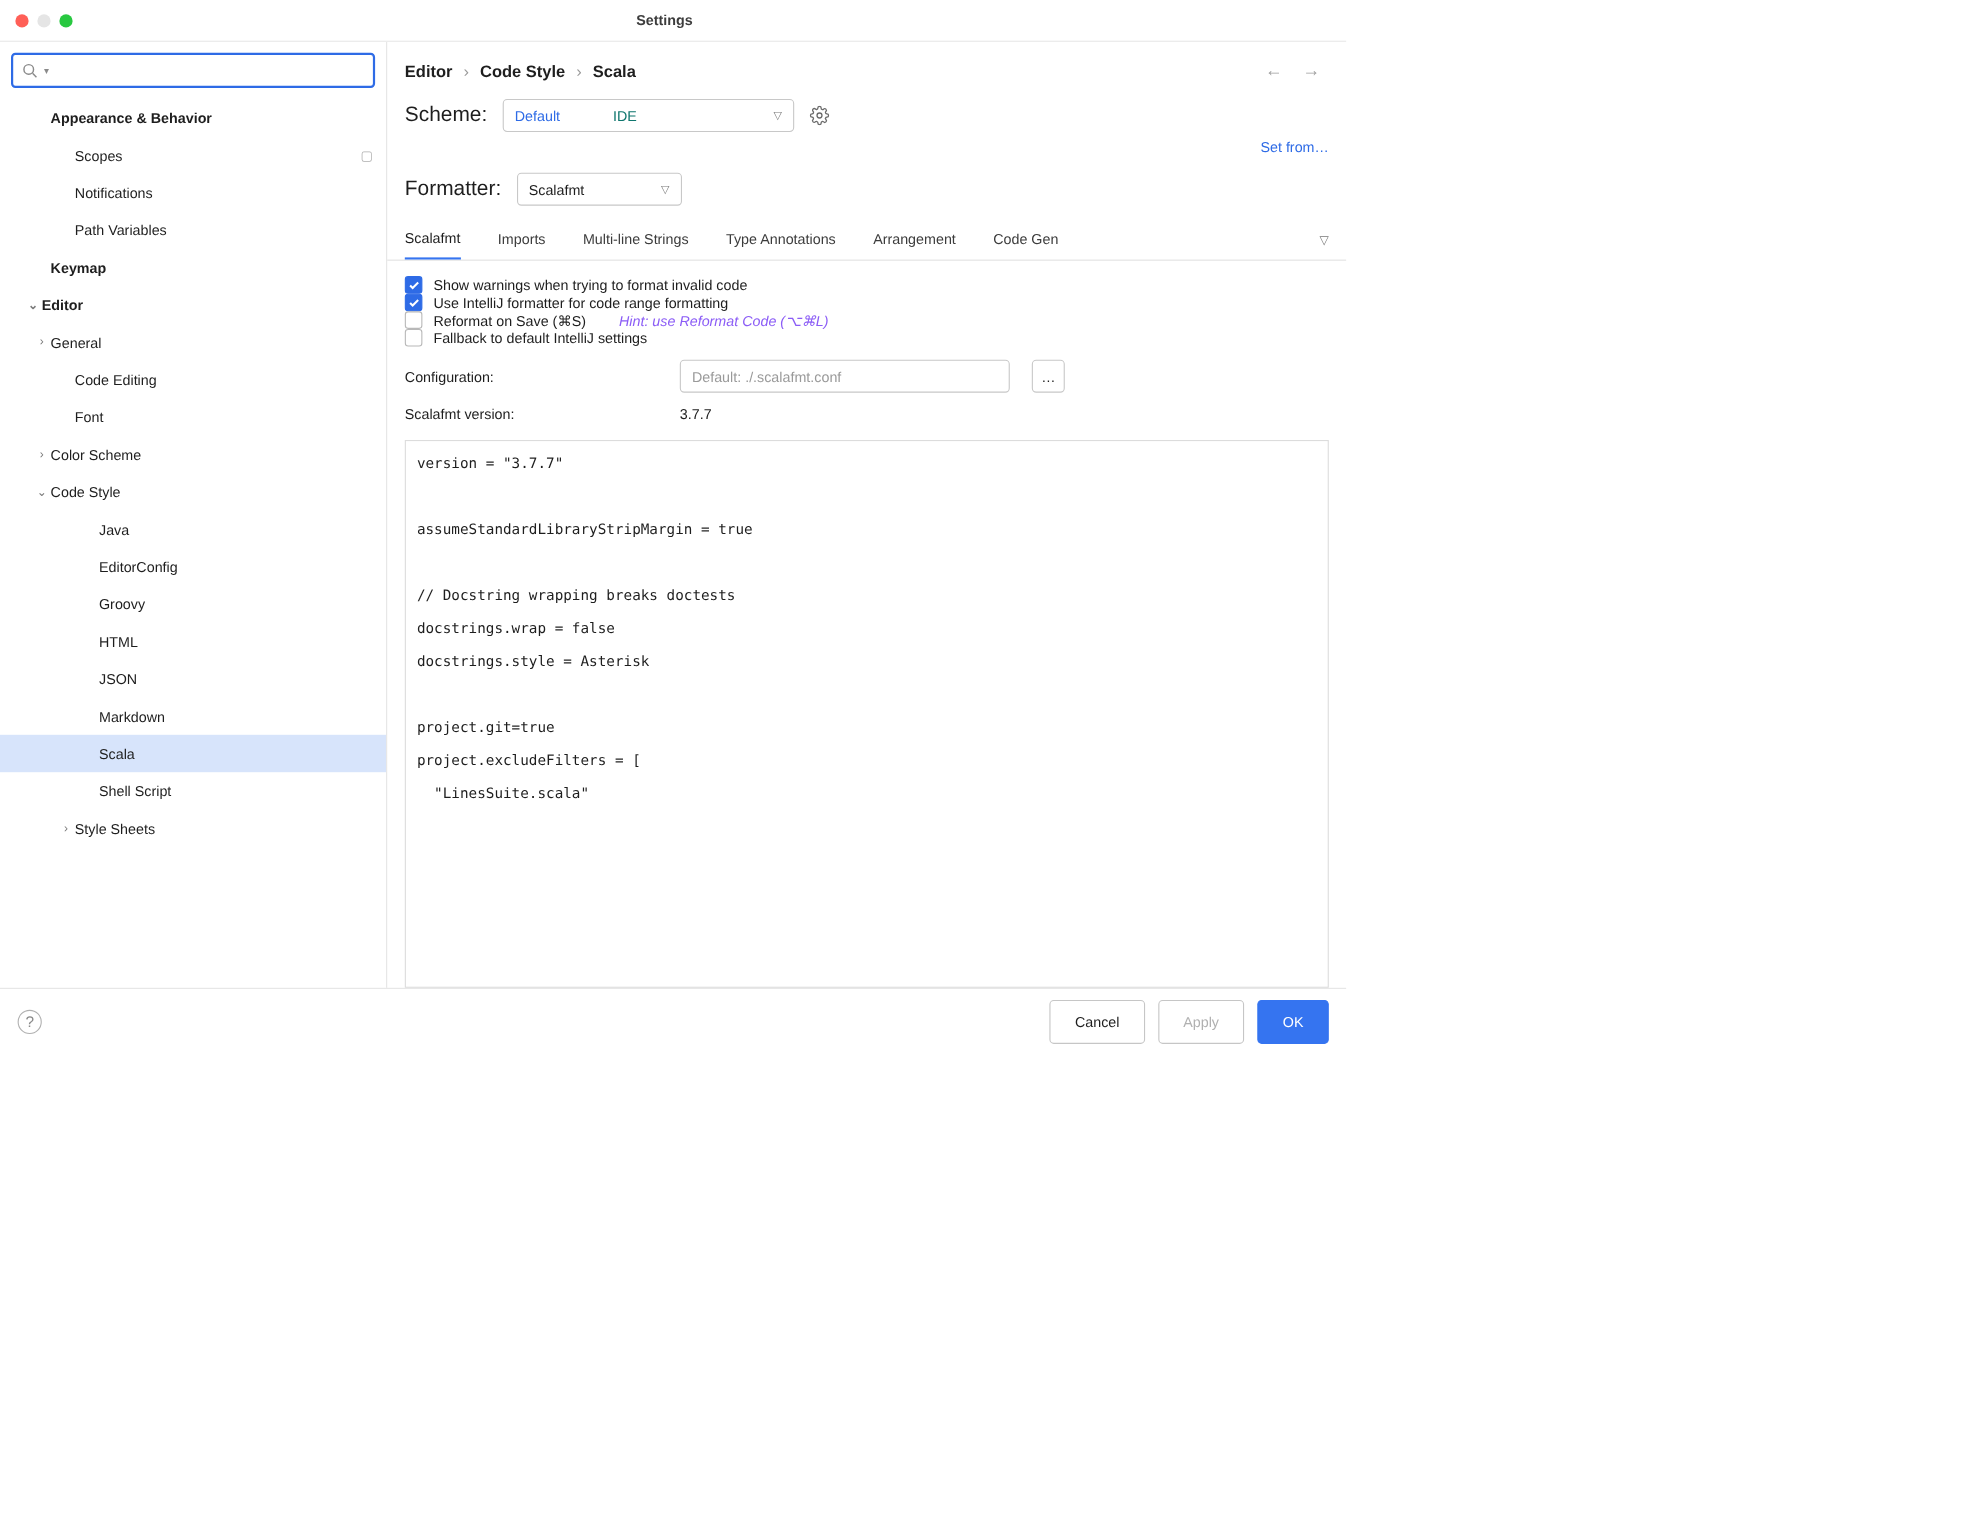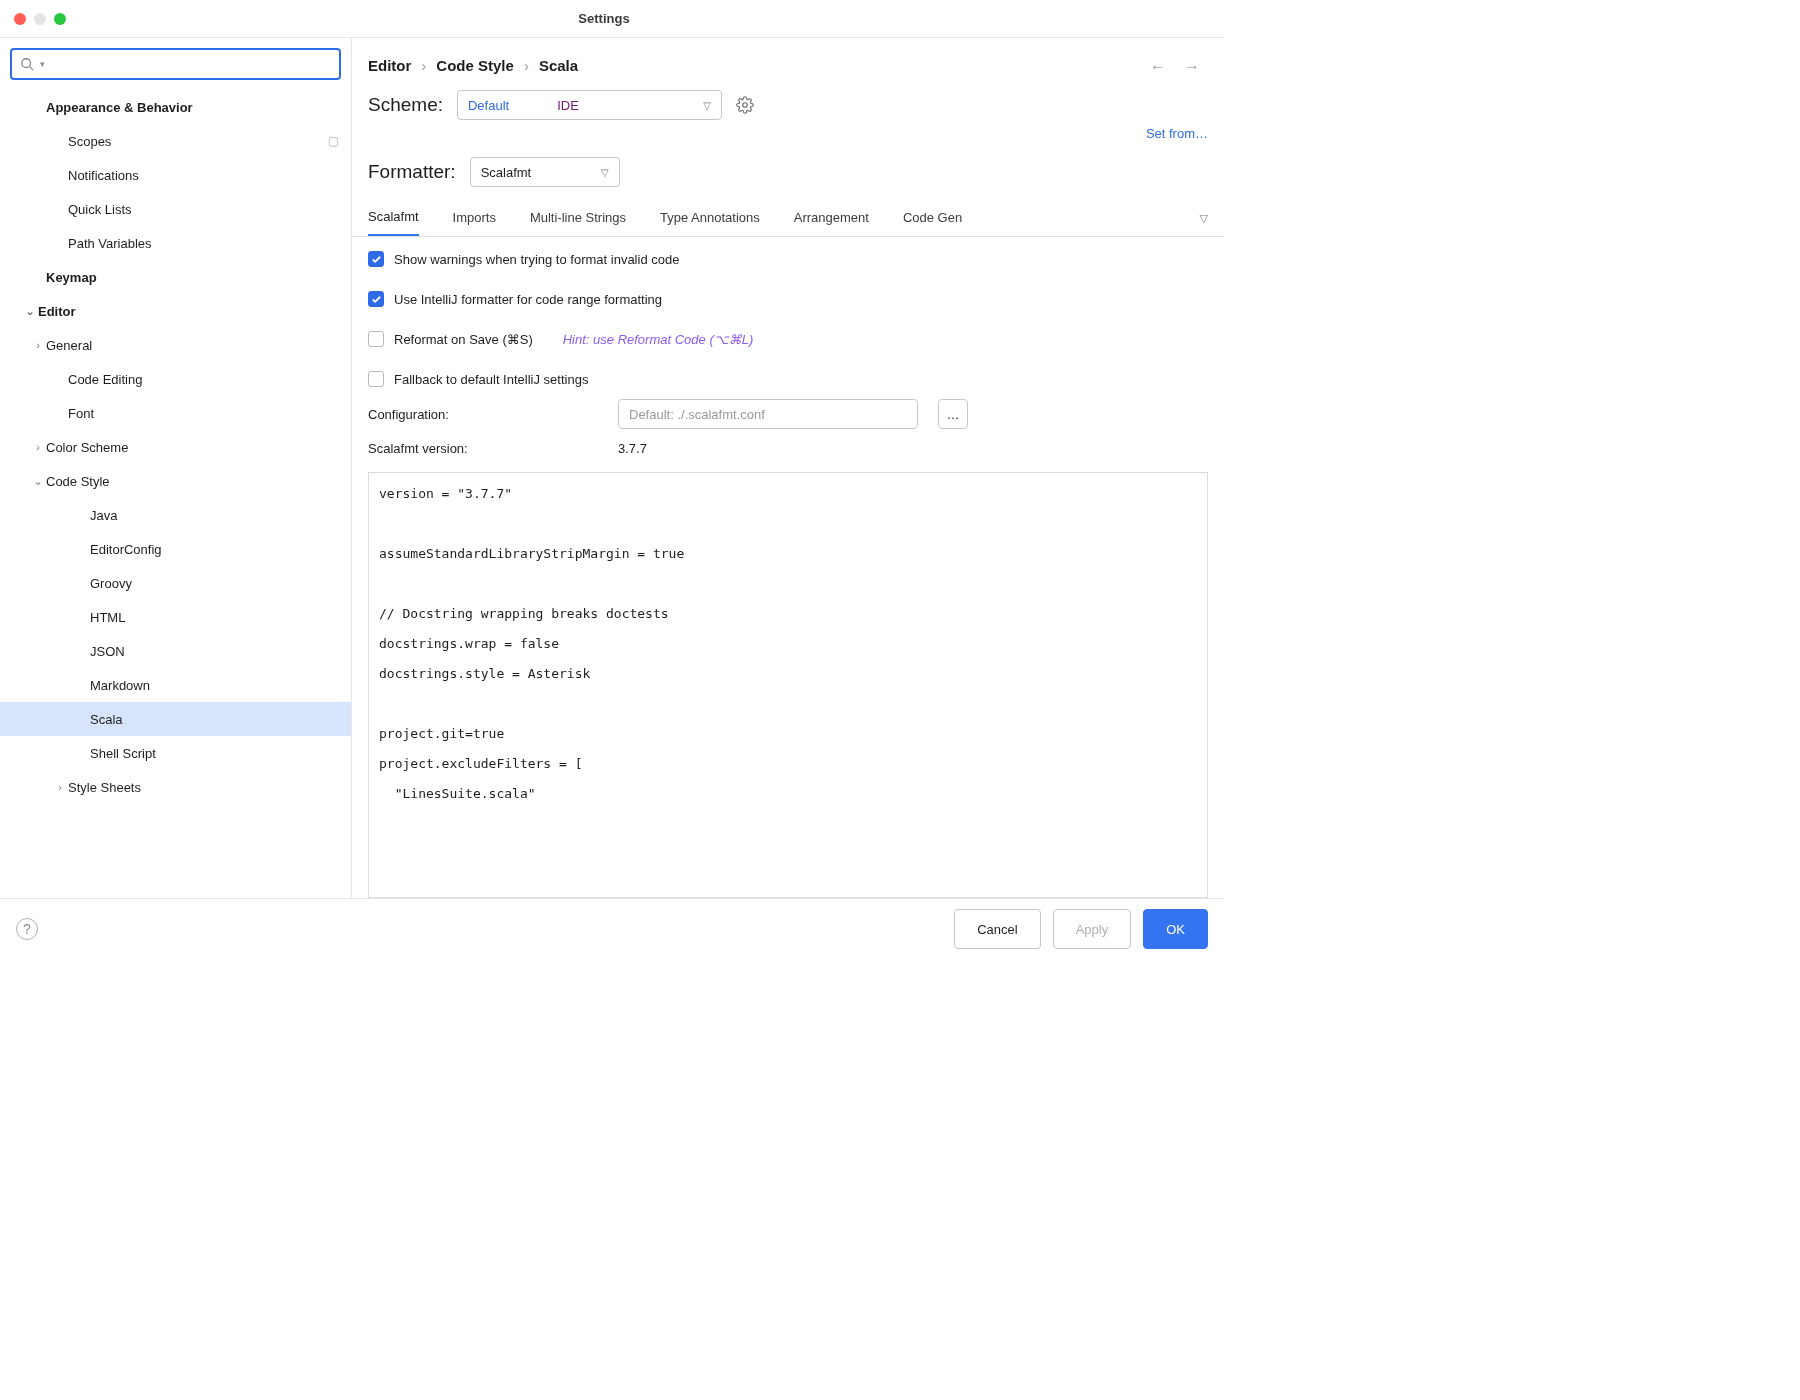--- a/index.html
+++ b/index.html
@@ -114,21 +114,21 @@
   border: 1px solid #c8c8c8;
   border-radius: 4px;
   display: flex;
   align-items: center;
   padding: 0 10px;
   gap: 8px;
   background: #fff;
   min-width: 130px;
 }
 .select-box .blue { color: #2e6be6; font-weight: 500; }
-.select-box .grey { color: #701a75; padding-left: 40px; }
+.select-box .grey { color: #0f766e; padding-left: 40px; }
 .select-box .caret-d { margin-left: auto; color: #7a7a7a; font-size: 10px; }
 .scheme-box { width: 265px; }
 .gear { color: #6b6b6b; }
 .setfrom-row { display: flex; justify-content: flex-end; padding: 0 16px 6px 16px; }
 .setfrom { color: #2e6be6; font-size: 13px; }
 
 .tabs {
   display: flex;
   align-items: center;
   gap: 34px;
@@ -136,21 +136,21 @@
   border-bottom: 1px solid #e2e2e2;
   font-size: 13px;
   color: #3c3c3c;
   overflow: hidden;
   white-space: nowrap;
 }
 .tab { padding: 8px 0 10px 0; cursor: default; }
 .tab.active { color: #1e1e1e; border-bottom: 3px solid #3574f0; margin-bottom: -1px; }
 .tab-more { color: #7a7a7a; font-size: 11px; margin-left: auto; }
 
-.options { padding: 14px 16px 6px 16px; display: flex; flex-direction: column; gap: 24px; justify-content: space-between; }
+.options { padding: 14px 16px 6px 16px; display: flex; flex-direction: column; gap: 0; justify-content: space-between; }
 .check-row { display: flex; align-items: center; gap: 10px; font-size: 13px; }
 .checkbox {
   width: 16px; height: 16px; border-radius: 3px; border: 1px solid #b8b8b8;
   display: inline-flex; align-items: center; justify-content: center;
   background: #fff; flex-shrink: 0;
 }
 .checkbox.checked { background: #2e6be6; border-color: #2e6be6; color: #fff; }
 .hint { color: #8b5cf6; margin-left: 20px; font-style: italic; }
 
 .field-row { display: flex; align-items: center; padding: 6px 16px; gap: 20px; font-size: 13px; }
@@ -233,23 +233,20 @@
           <span class="lbl">Appearance &amp; Behavior</span>
         </div>
         <div class="tree-item indent-2">
           <span class="lbl">Scopes</span>
           <span class="badge">▢</span>
         </div>
         <div class="tree-item indent-2">
           <span class="lbl">Notifications</span>
         </div>
         <div class="tree-item indent-2">
-          <span class="lbl">Quick Lists</span>
-        </div>
-        <div class="tree-item indent-2">
           <span class="lbl">Path Variables</span>
         </div>
         <div class="tree-item bold indent-1">
           <span class="lbl">Keymap</span>
         </div>
         <div class="tree-item bold caretable">
           <span class="pad-0"></span>
           <span class="caret">⌄</span>
           <span class="lbl">Editor</span>
         </div>

